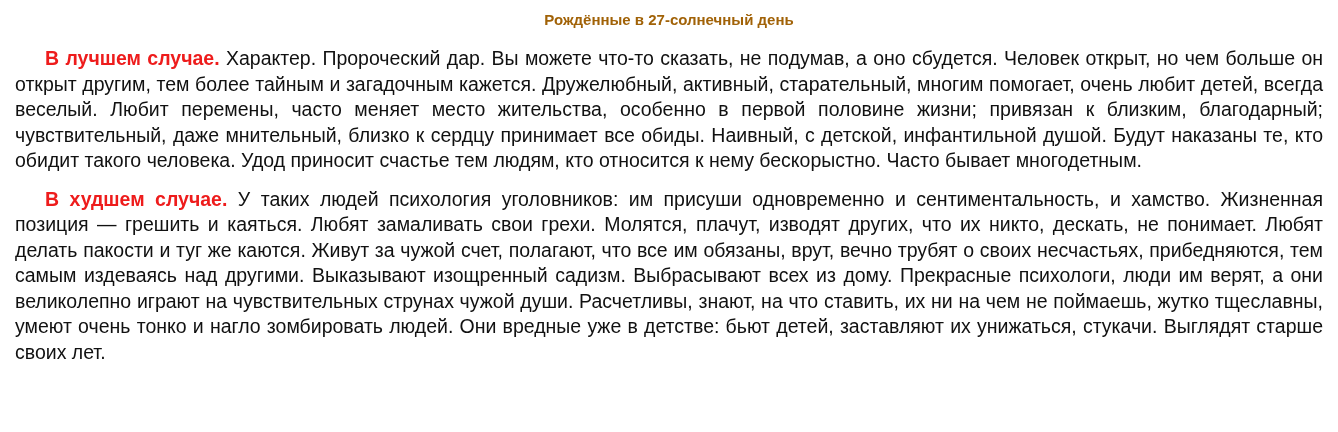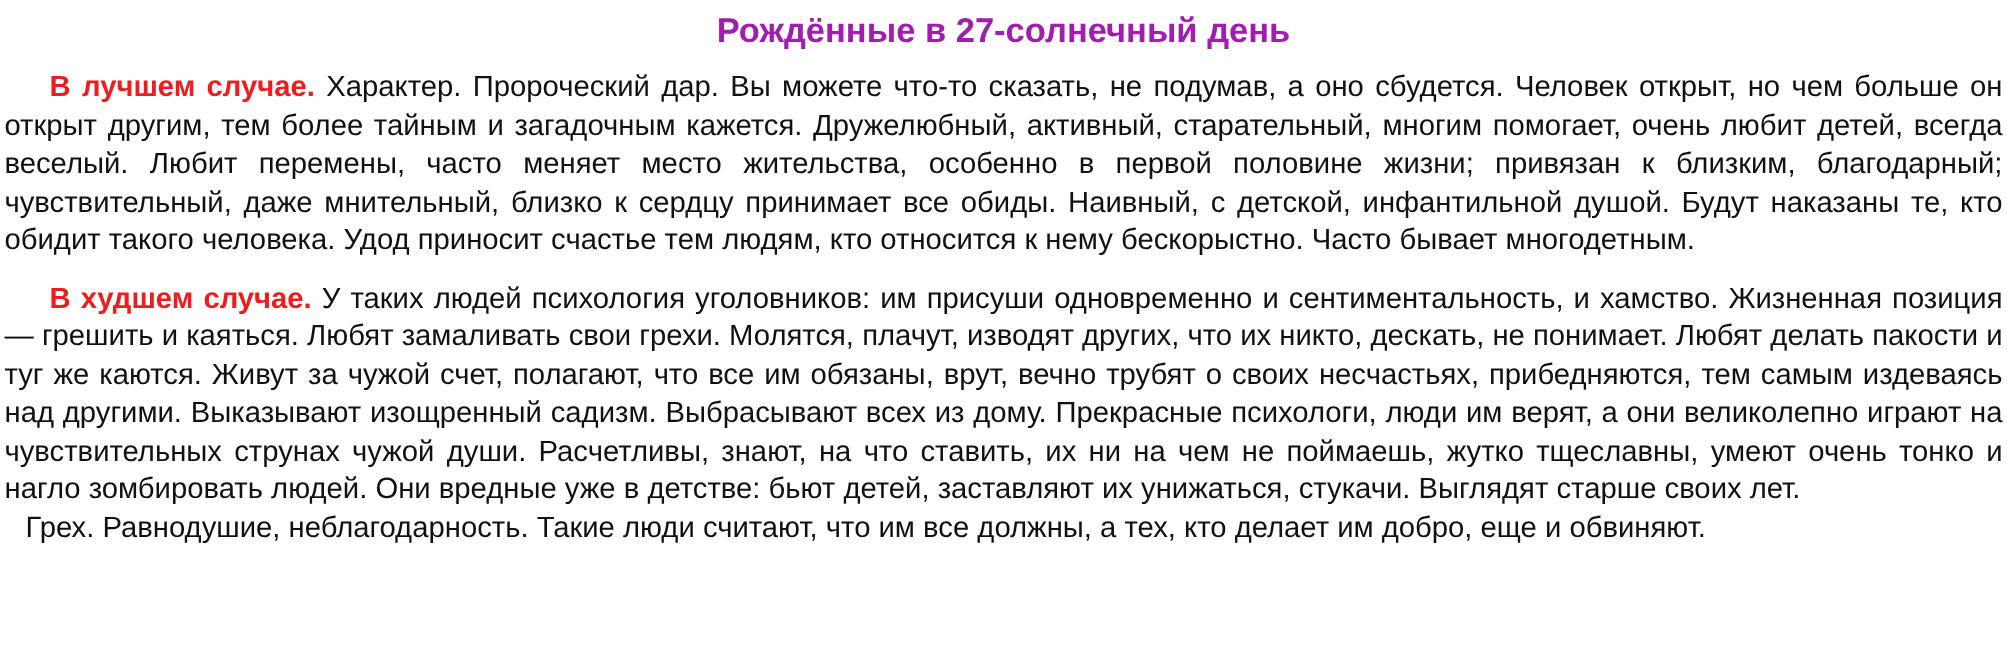--- a/index.html
+++ b/index.html
@@ -15,28 +15,28 @@
     color: #111111;
   }
   .page {
     box-sizing: border-box;
     width: 1338px;
     height: 432px;
     padding: 8px 3px 0 3px;
   }
   h1.doc-title {
     margin: 0 0 14px 0;
-    font-size: 23px;
+    font-size: 15px;
     line-height: 24px;
     font-weight: bold;
     text-align: center;
-    color: #a21caf;
+    color: #a16207;
   }
   p.para {
-    margin: 0;
+    margin: 12px;
     font-size: 19.5px;
     line-height: 25.5px;
     text-align: justify;
   }
   p.lead-para {
     text-indent: 30px;
   }
   p.note-para {
     text-indent: 14px;
   }
@@ -60,16 +60,15 @@
       <span class="lead">В лучшем случае.</span>
       <span>Характер. Пророческий дар. Вы можете что-то сказать, не подумав, а оно сбудется. Человек открыт, но чем больше он открыт другим, тем более тайным и загадочным кажется. Дружелюбный, активный, старательный, многим помогает, очень любит детей, всегда веселый. Любит перемены, часто меняет место жительства, особенно в первой половине жизни; привязан к близким, благодарный; чувствительный, даже мнительный, близко к сердцу принимает все обиды. Наивный, с детской, инфантильной душой. Будут наказаны те, кто обидит такого человека. Удод приносит счастье тем людям, кто относится к нему бескорыстно. Часто бывает многодетным.</span>
     </p>
   </div>
 
   <div class="section section-worst">
     <p class="para lead-para">
       <span class="lead">В худшем случае.</span>
       <span>У таких людей психология уголовников: им присуши одновременно и сентиментальность, и хамство. Жизненная позиция — грешить и каяться. Любят замаливать свои грехи. Молятся, плачут, изводят других, что их никто, дескать, не понимает. Любят делать пакости и туг же каются. Живут за чужой счет, полагают, что все им обязаны, врут, вечно трубят о своих несчастьях, прибедняются, тем самым издеваясь над другими. Выказывают изощренный садизм. Выбрасывают всех из дому. Прекрасные психологи, люди им верят, а они великолепно играют на чувствительных струнах чужой души. Расчетливы, знают, на что ставить, их ни на чем не поймаешь, жутко тщеславны, умеют очень тонко и нагло зомбировать людей. Они вредные уже в детстве: бьют детей, заставляют их унижаться, стукачи. Выглядят старше своих лет.</span>
     </p>
-    <p class="para note-para">Грех. Равнодушие, неблагодарность. Такие люди считают, что им все должны, а тех, кто делает им добро, еще и обвиняют.</p>
   </div>
 
 </div>
 
 </body></html>

